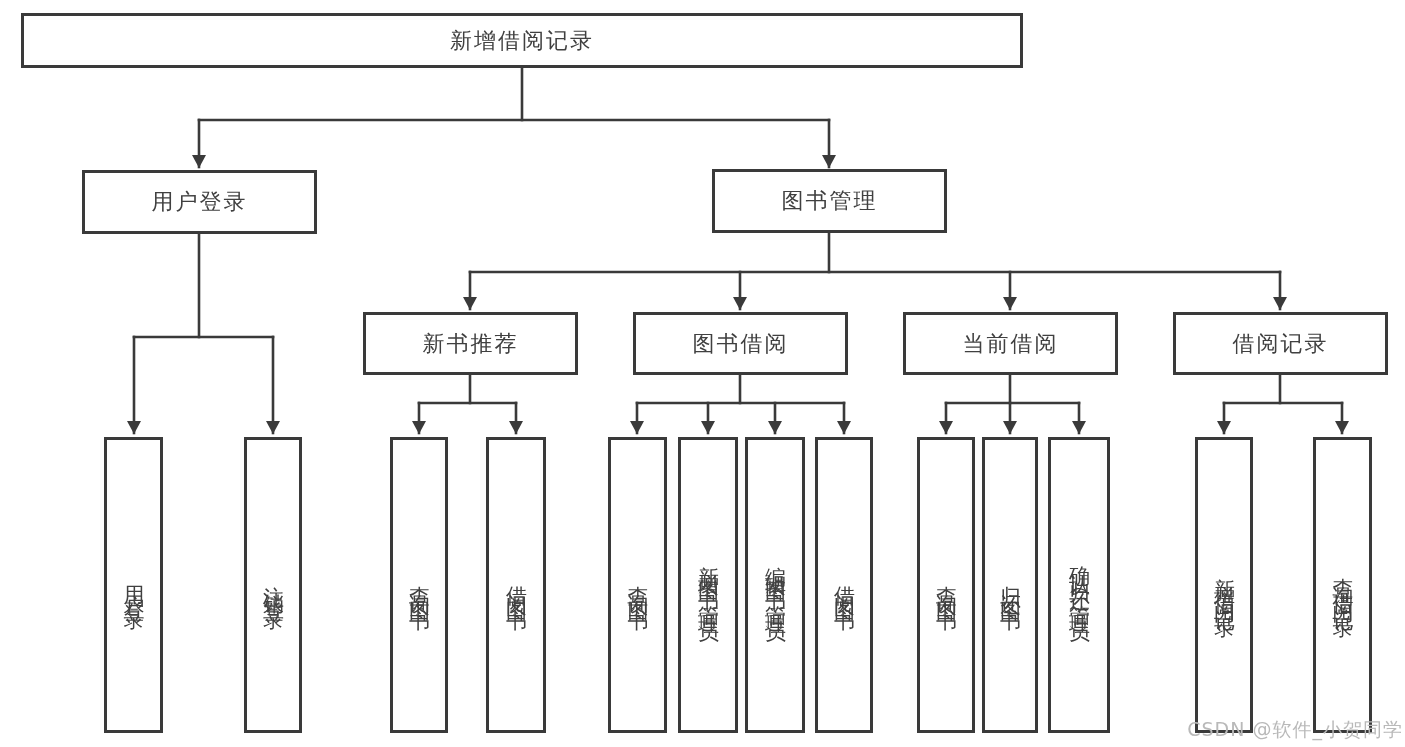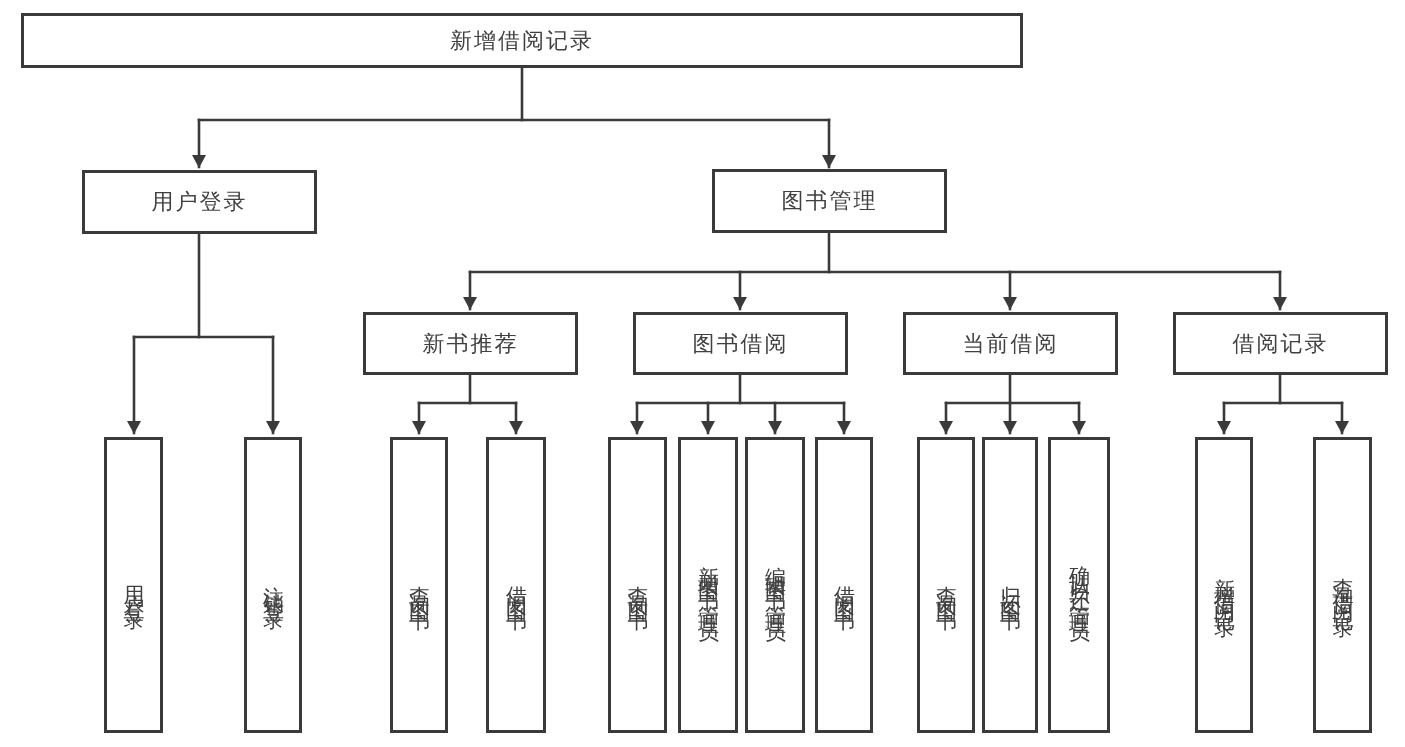--- a/index.html
+++ b/index.html
@@ -127,14 +127,15 @@
     <span class="vt">确认归还（管理员）</span>
   </div>
 
   <div class="box v" style="left:1195px;top:437px;width:58px;height:296px">
     <span class="vt">新增借阅记录</span>
   </div>
   <div class="box v" style="left:1313px;top:437px;width:59px;height:296px">
     <span class="vt">查询借阅记录</span>
   </div>
 
+  <div class="watermark">CSDN @软件_小贺同学</div>
 
 </div>
 
 </body></html>

